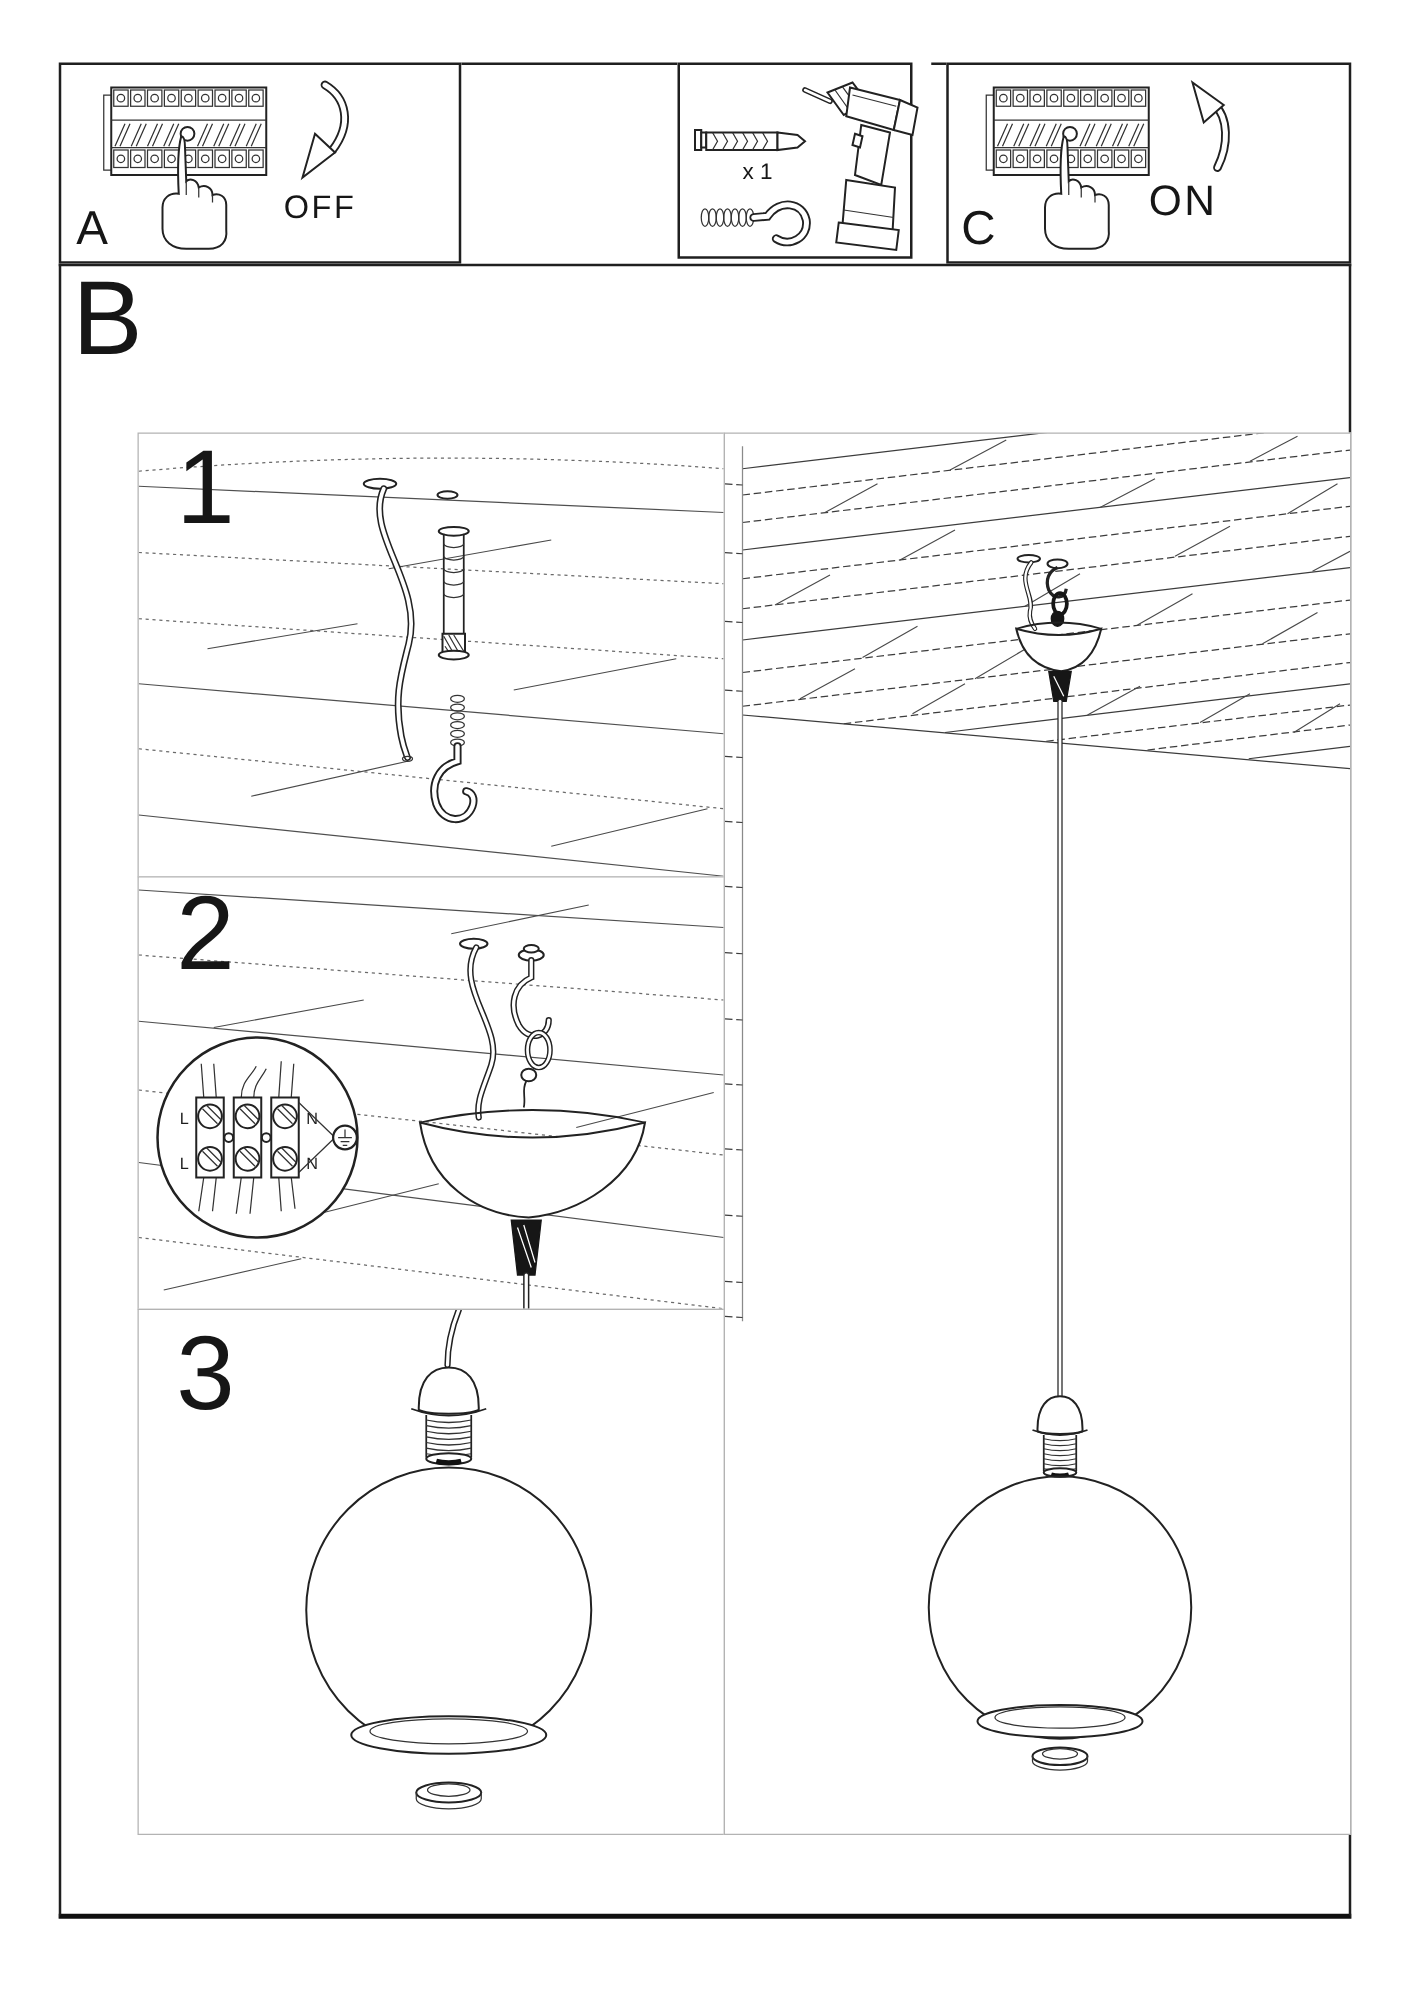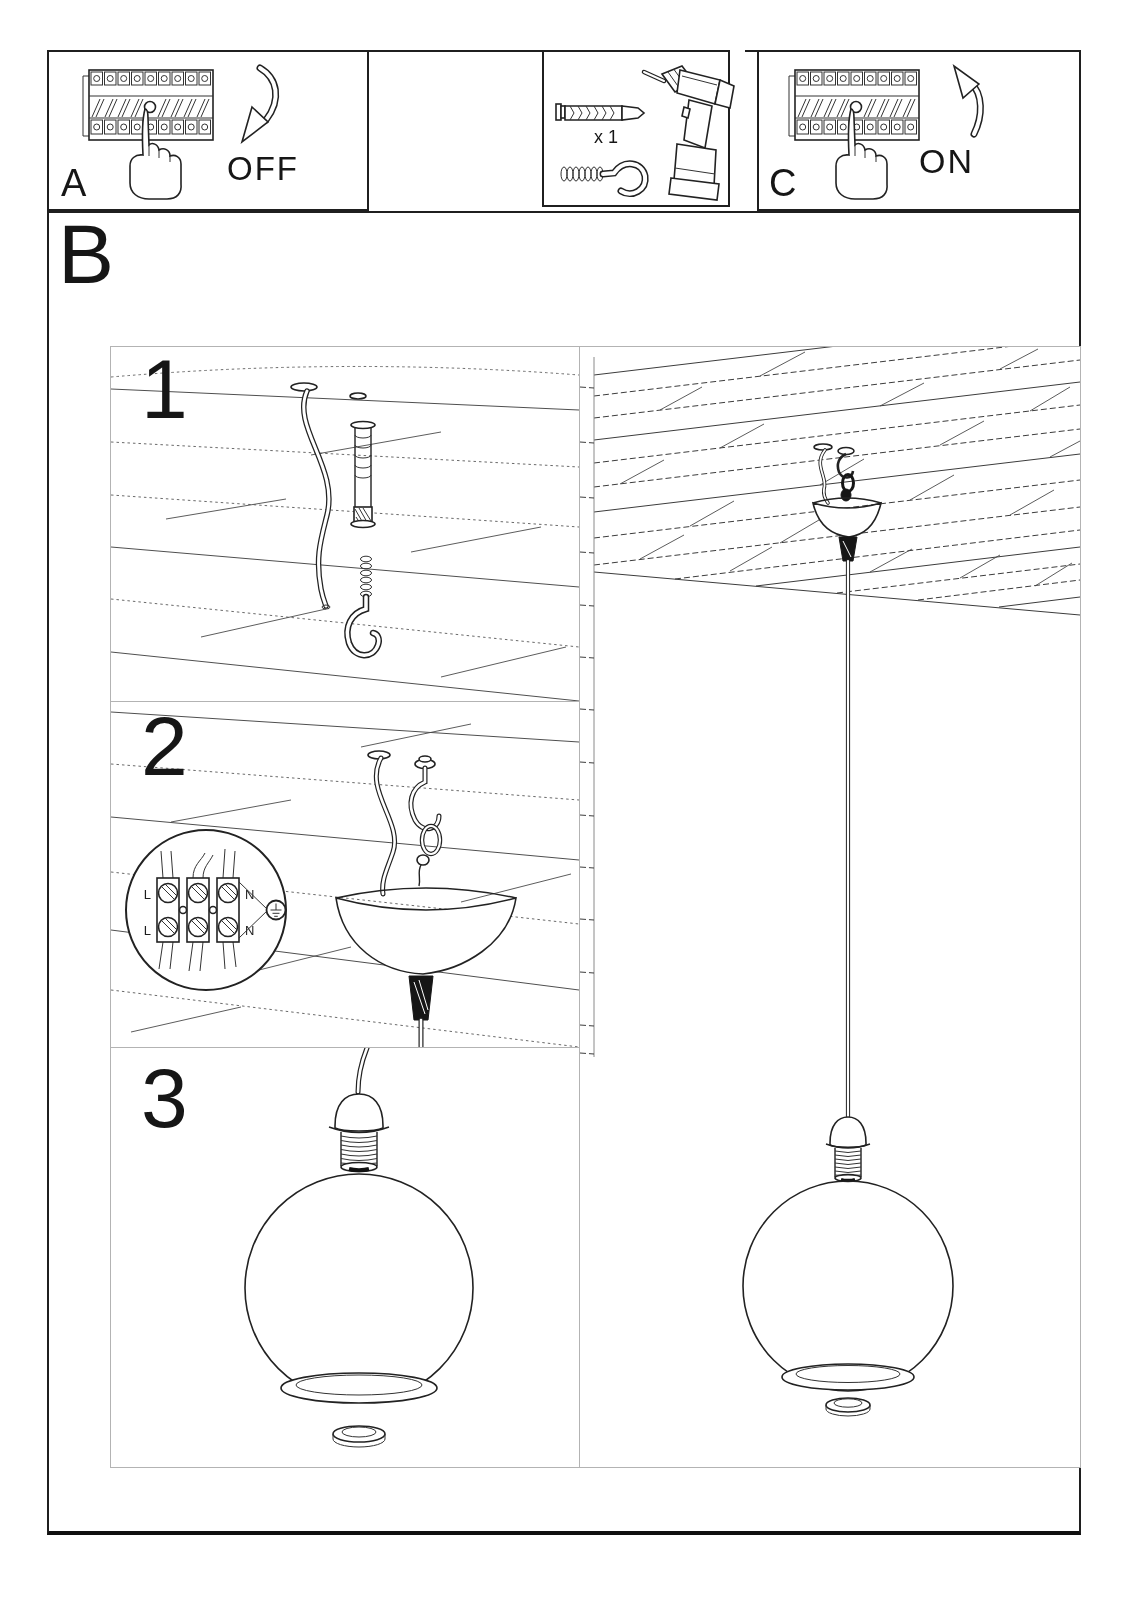--- a/index.html
+++ b/index.html
@@ -5,21 +5,21 @@
   html,body{margin:0;padding:0;background:#ffffff;}
   .page{position:relative;width:1130px;height:1600px;background:#fff;overflow:hidden;
         font-family:"Liberation Sans",sans-serif;color:#1d1d1d;}
   .hbox{position:absolute;border:2px solid #1f1f1f;background:#fff;box-sizing:border-box;}
   .rule{position:absolute;background:#1f1f1f;height:2px;}
   .bbox{position:absolute;border:2px solid #1f1f1f;border-bottom:4px solid #101010;
         background:#fff;box-sizing:border-box;}
   .panel{position:absolute;border:1px solid #b3b3b3;background:#fff;box-sizing:border-box;}
   .lbl{position:absolute;line-height:1;color:#161616;white-space:pre;}
   .lblA{font-size:38px;} .lblC{font-size:38px;}
-  .lblOFF{font-size:33px;letter-spacing:2px;} .lblON{font-size:34px;letter-spacing:2px;}
+  .lblOFF{font-size:26px;letter-spacing:2px;} .lblON{font-size:34px;letter-spacing:2px;}
   .lblQty{font-size:18px;}
   .lblB{font-size:84px;}
   .stepnum{font-size:84px;}
   .title-line{position:absolute;font-size:18.5px;line-height:27px;color:#1d1d1d;white-space:pre;}
   svg{position:absolute;left:0;top:0;display:block;}
   svg text{font-family:"Liberation Sans",sans-serif;fill:#1d1d1d;}
   .ol{fill:#ffffff;stroke:#222222;stroke-width:1.6;}
   .ln{fill:none;stroke:#222222;stroke-width:1.4;}
   .thin{fill:none;stroke:#333333;stroke-width:1;}
   .plk{fill:none;stroke:#4f4f4f;stroke-width:1;}

